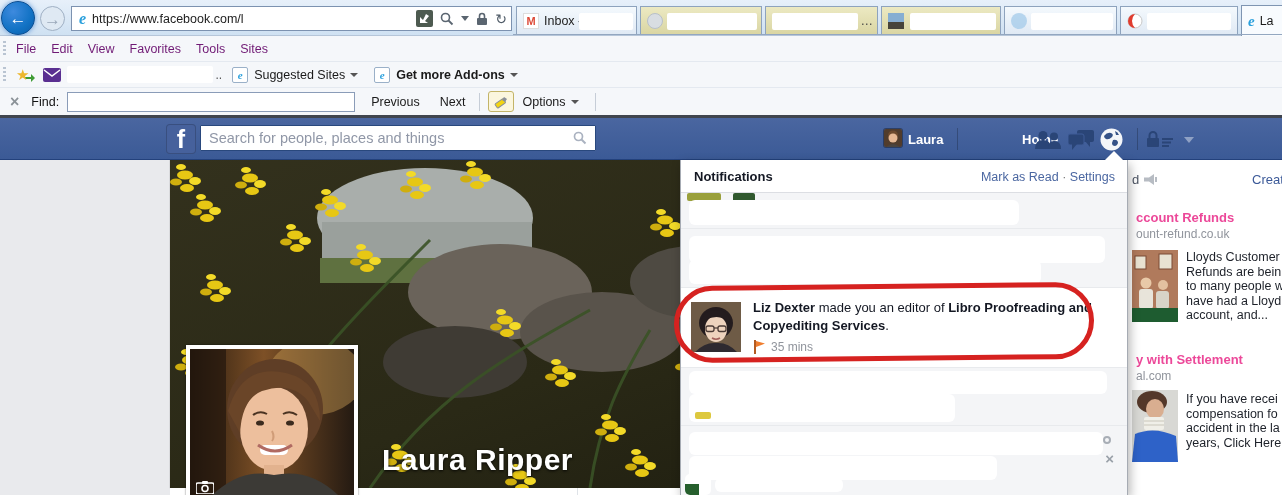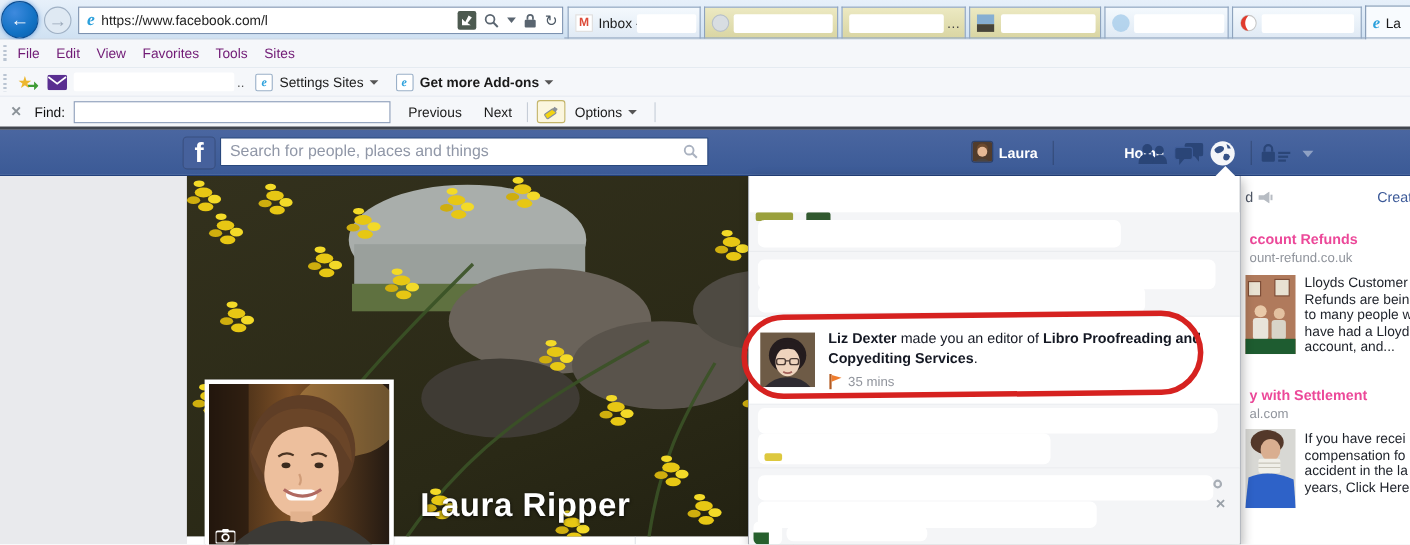--- a/index.html
+++ b/index.html
@@ -63,21 +63,21 @@
   #hl-btn { width:26px; height:21px; border:1px solid #c3b468; background:#fbf6de; border-radius:3px;
     display:flex; align-items:center; justify-content:center; }
   #dark-strip { left:0; top:115px; width:1282px; height:3px; background:#40454e; }
 
   
   #fb-header { left:0; top:118px; width:1282px; height:42px;
     background:linear-gradient(#4a66a0,#3b5a96); border-bottom:1px solid #23417c; z-index:25; }
   #fb-logo { position:absolute; left:166px; top:6px; width:30px; height:30px; border-radius:4px;
     background:#46619c; border:1px solid rgba(0,0,0,.18); color:#fff; font-size:25px; font-weight:bold;
     text-align:center; line-height:28px; }
-  #fb-search { position:absolute; left:200px; top:7px; width:444px; height:26px; background:#fff;
+  #fb-search { position:absolute; left:200px; top:7px; width:396px; height:26px; background:#fff;
     border:1px solid #29487d; border-radius:1px; }
   #fb-search input { position:absolute; left:8px; top:2px; width:370px; height:20px; border:none; outline:none;
     font-size:14.5px; color:#333; font-family:"Liberation Sans",sans-serif; }
   #fb-search input::placeholder { color:#9097a7; opacity:1; }
   #fb-search-icon { position:absolute; right:8px; top:5px; }
   #hdr-thumb { position:absolute; left:884px; top:11px; width:18px; height:18px; border-radius:2px; overflow:hidden; box-shadow:0 0 0 1px rgba(0,0,0,.35); }
   .hdr-link { position:absolute; top:14px; color:#fff; font-size:13px; font-weight:bold; }
   .hdr-div { position:absolute; top:10px; width:1px; height:22px; background:rgba(0,0,0,.22); }
   .jewel { position:absolute; top:12px; }
   #hdr-caret { position:absolute; left:1184px; top:19px; width:0; height:0;
@@ -228,21 +228,21 @@
       </svg>
     <svg width="18" height="14" style="margin-left:8px;">
         <rect width="18" height="14" rx="2" fill="#5a2f91"></rect>
         <polyline points="1,2 9,8 17,2" fill="none" stroke="#fff" stroke-width="1.5"></polyline>
       </svg>
     <span id="fav-redact"></span>
     <span id="fav-dots">..</span>
     <span class="ie-page-icon">
         <span class="ie-e">e</span>
       </span>
-    <span class="fav-text">Settings Sites</span>
+    <span class="fav-text">Suggested Sites</span>
     <span class="caret-sm"></span>
     <span class="ie-page-icon" style="margin-left:6px;">
         <span class="ie-e">e</span>
       </span>
     <span class="fav-text bold">Get more Add-ons</span>
     <span class="caret-sm"></span>
   </div>
 
   <div class="abs" id="findbar">
     <span id="find-close">×</span>
@@ -467,20 +467,28 @@
     <div class="ad-body" style="top:232px;">
       <div>If you have recei</div>
       <div>compensation fo</div>
       <div>accident in the la</div>
       <div>years, Click Here</div>
     </div>
   </div>
 
   <div class="abs" id="notif-caret"></div>
   <div class="abs" id="notif-panel">
+    <div id="notif-head">
+      <span id="notif-title">Notifications</span>
+      <span id="notif-links">
+        <a href="#">Mark as Read</a>
+        <span class="dot">·</span>
+        <a href="#">Settings</a>
+      </span>
+    </div>
 
     <div class="nrow" style="top:33px;height:36px;">
       <span class="abs" style="left:6px;top:0;width:34px;height:8px;background:#9aa03c;border-radius:2px;"></span>
       <span class="abs" style="left:52px;top:0;width:22px;height:9px;background:#31592f;border-radius:2px;"></span>
       <span class="redact" style="left:8px;top:7px;width:330px;height:25px;"></span>
     </div>
 
     <div class="nrow" style="top:69px;height:59px;">
       <span class="redact" style="left:8px;top:7px;width:416px;height:27px;"></span>
       <span class="redact" style="left:8px;top:31px;width:352px;height:24px;"></span>

